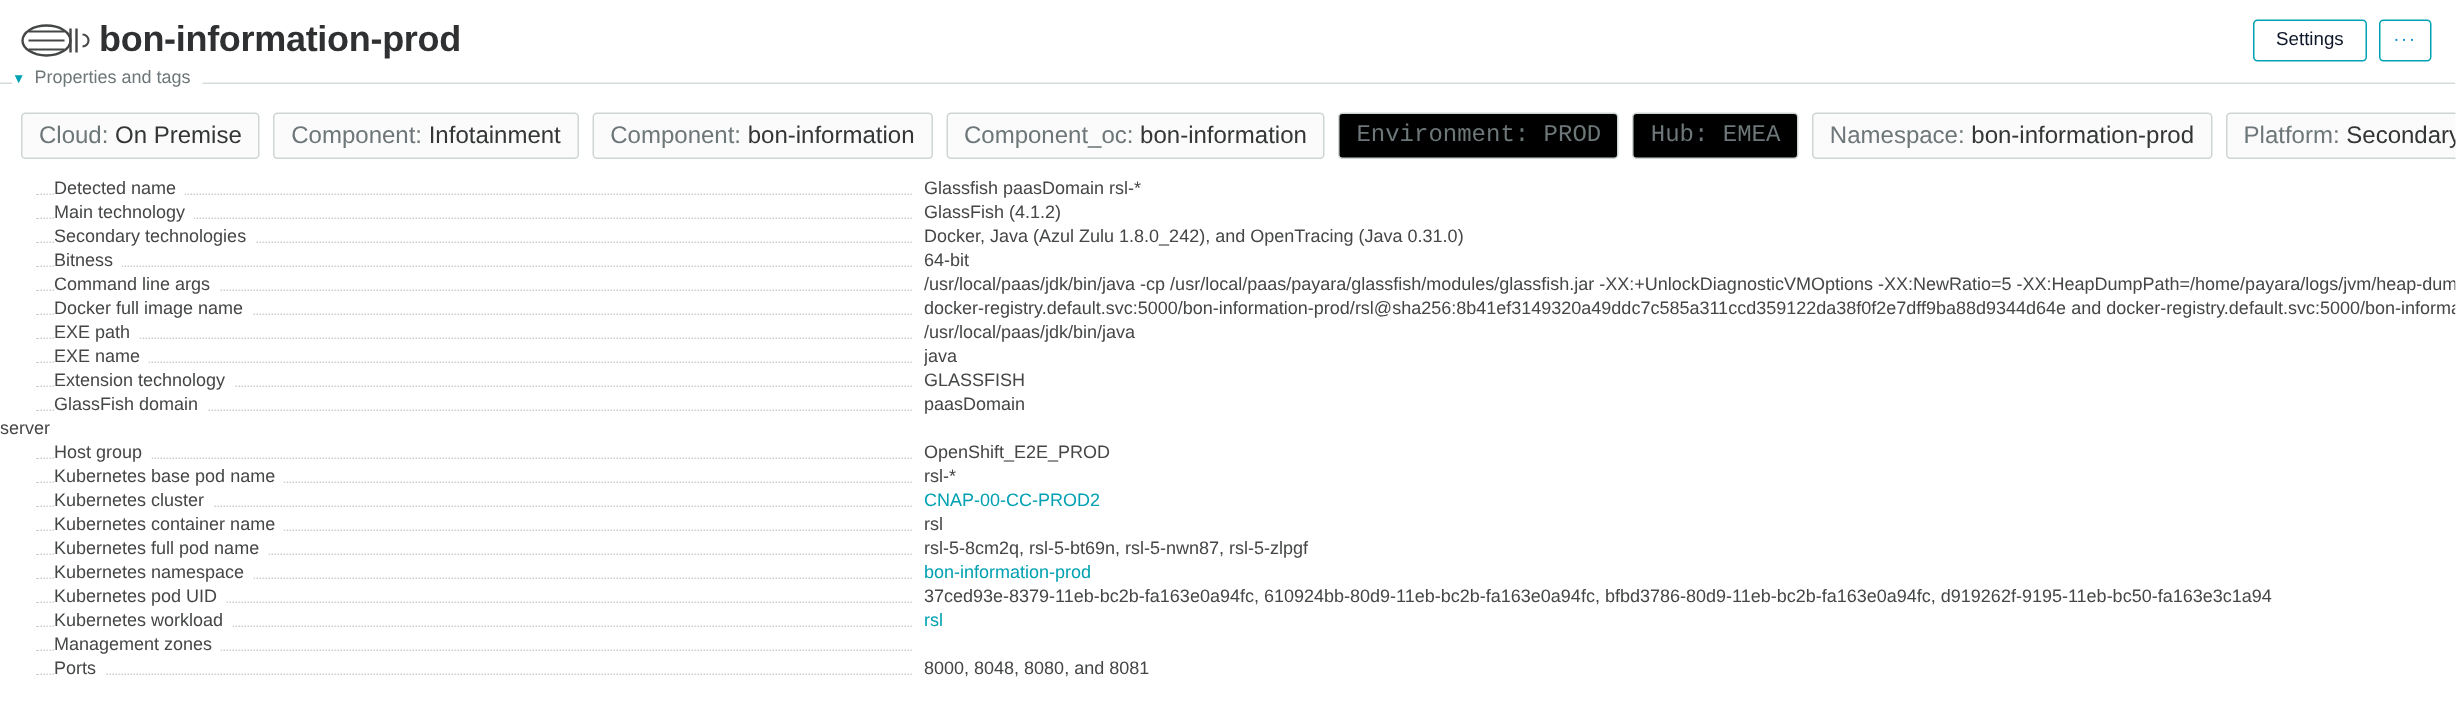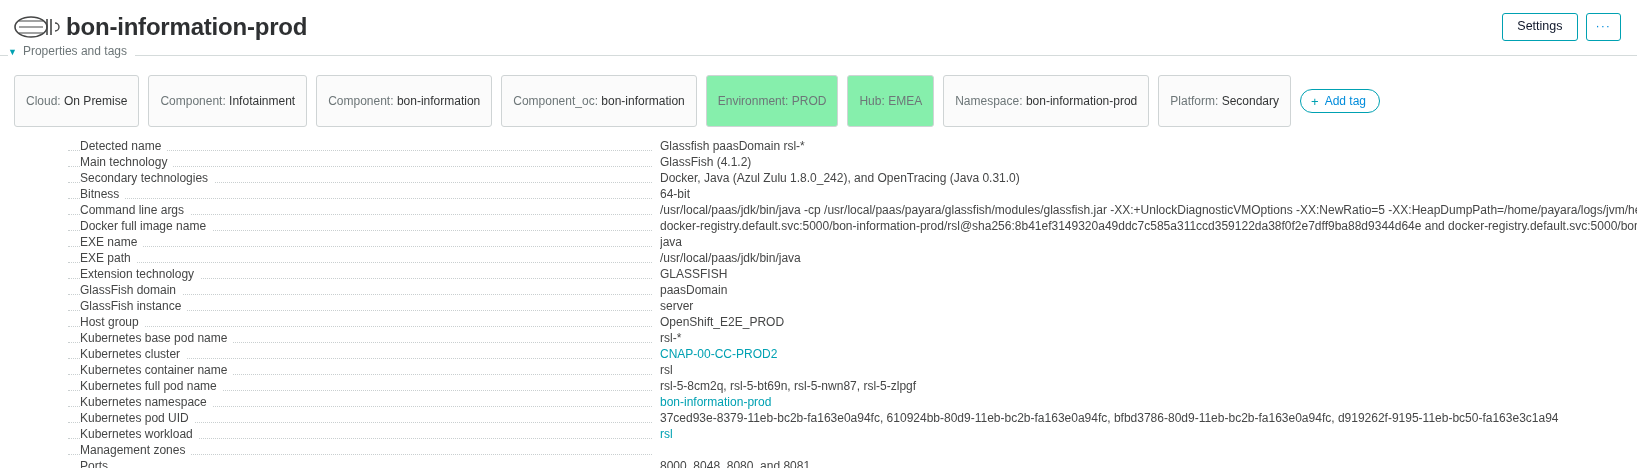--- a/index.html
+++ b/index.html
@@ -105,29 +105,29 @@
     align-items: center;
     flex-wrap: nowrap;
     padding: 9px 0 9px 14px;
     gap: 9px;
   }
   .tag {
     border: 1px solid #cfd4d5;
     border-radius: 3px;
     background: #fbfbfb;
     color: #454646;
-    font-size: 12px;
-    padding: 18px 11px;
+    font-size: 16px;
+    padding: 5px 11px;
     white-space: nowrap;
     line-height: 1.2;
     cursor: pointer;
   }
   .tag .k { color: #6d7678; }
   .tag .v { color: #333536; }
-  .tag.muted { color: #8d9596; background:#86efac; }
+  .tag.muted { color: #8d9596; background:#000000;font-family:Liberation Mono, monospace; }
   .tag.muted .v { color: #6d7678; }
   .add-tag {
     border: 1px solid #00a1b2;
     border-radius: 14px;
     background: #ffffff;
     color: #008cdb;
     font-size: 12px;
     padding: 4px 13px 4px 10px;
     white-space: nowrap;
     cursor: pointer;
@@ -154,21 +154,20 @@
   }
   .row .k {
     width: 616px;
     flex: 0 0 616px;
     padding-left: 36px;
     box-sizing: border-box;
     color: #454646;
     position: relative;
     white-space: nowrap;
     overflow: hidden;
-    margin-left: 44px;
   }
   .row .k .ktext {
     background: #fff;
     padding-right: 6px;
     position: relative;
     z-index: 2;
   }
   .row .k .kline {
     position: absolute;
     left: 24px;
@@ -284,41 +283,40 @@
       <div class="k"><span class="ktext">Command line args</span><span class="kline"></span></div>
       <div class="v">/usr/local/paas/jdk/bin/java -cp /usr/local/paas/payara/glassfish/modules/glassfish.jar -XX:+UnlockDiagnosticVMOptions -XX:NewRatio=5 -XX:HeapDumpPath=/home/payara/logs/jvm/heap-dump...</div>
     </div>
 
     <div class="row">
       <div class="k"><span class="ktext">Docker full image name</span><span class="kline"></span></div>
       <div class="v">docker-registry.default.svc:5000/bon-information-prod/rsl@sha256:8b41ef3149320a49ddc7c585a311ccd359122da38f0f2e7dff9ba88d9344d64e and docker-registry.default.svc:5000/bon-information-e...</div>
     </div>
 
     <div class="row">
+      <div class="k"><span class="ktext">EXE path</span><span class="kline"></span></div>
+      <div class="v">/usr/local/paas/jdk/bin/java</div>
+    </div>
+
+    <div class="row">
       <div class="k"><span class="ktext">EXE name</span><span class="kline"></span></div>
       <div class="v">java</div>
     </div>
 
     <div class="row">
-      <div class="k"><span class="ktext">EXE path</span><span class="kline"></span></div>
-      <div class="v">/usr/local/paas/jdk/bin/java</div>
-    </div>
-
-    <div class="row">
       <div class="k"><span class="ktext">Extension technology</span><span class="kline"></span></div>
       <div class="v">GLASSFISH</div>
     </div>
 
     <div class="row">
       <div class="k"><span class="ktext">GlassFish domain</span><span class="kline"></span></div>
       <div class="v">paasDomain</div>
     </div>
 
     <div class="row">
-      <div class="k"><span class="ktext">GlassFish instance</span><span class="kline"></span></div>
       <div class="v">server</div>
     </div>
 
     <div class="row">
       <div class="k"><span class="ktext">Host group</span><span class="kline"></span></div>
       <div class="v">OpenShift_E2E_PROD</div>
     </div>
 
     <div class="row">
       <div class="k"><span class="ktext">Kubernetes base pod name</span><span class="kline"></span></div>

